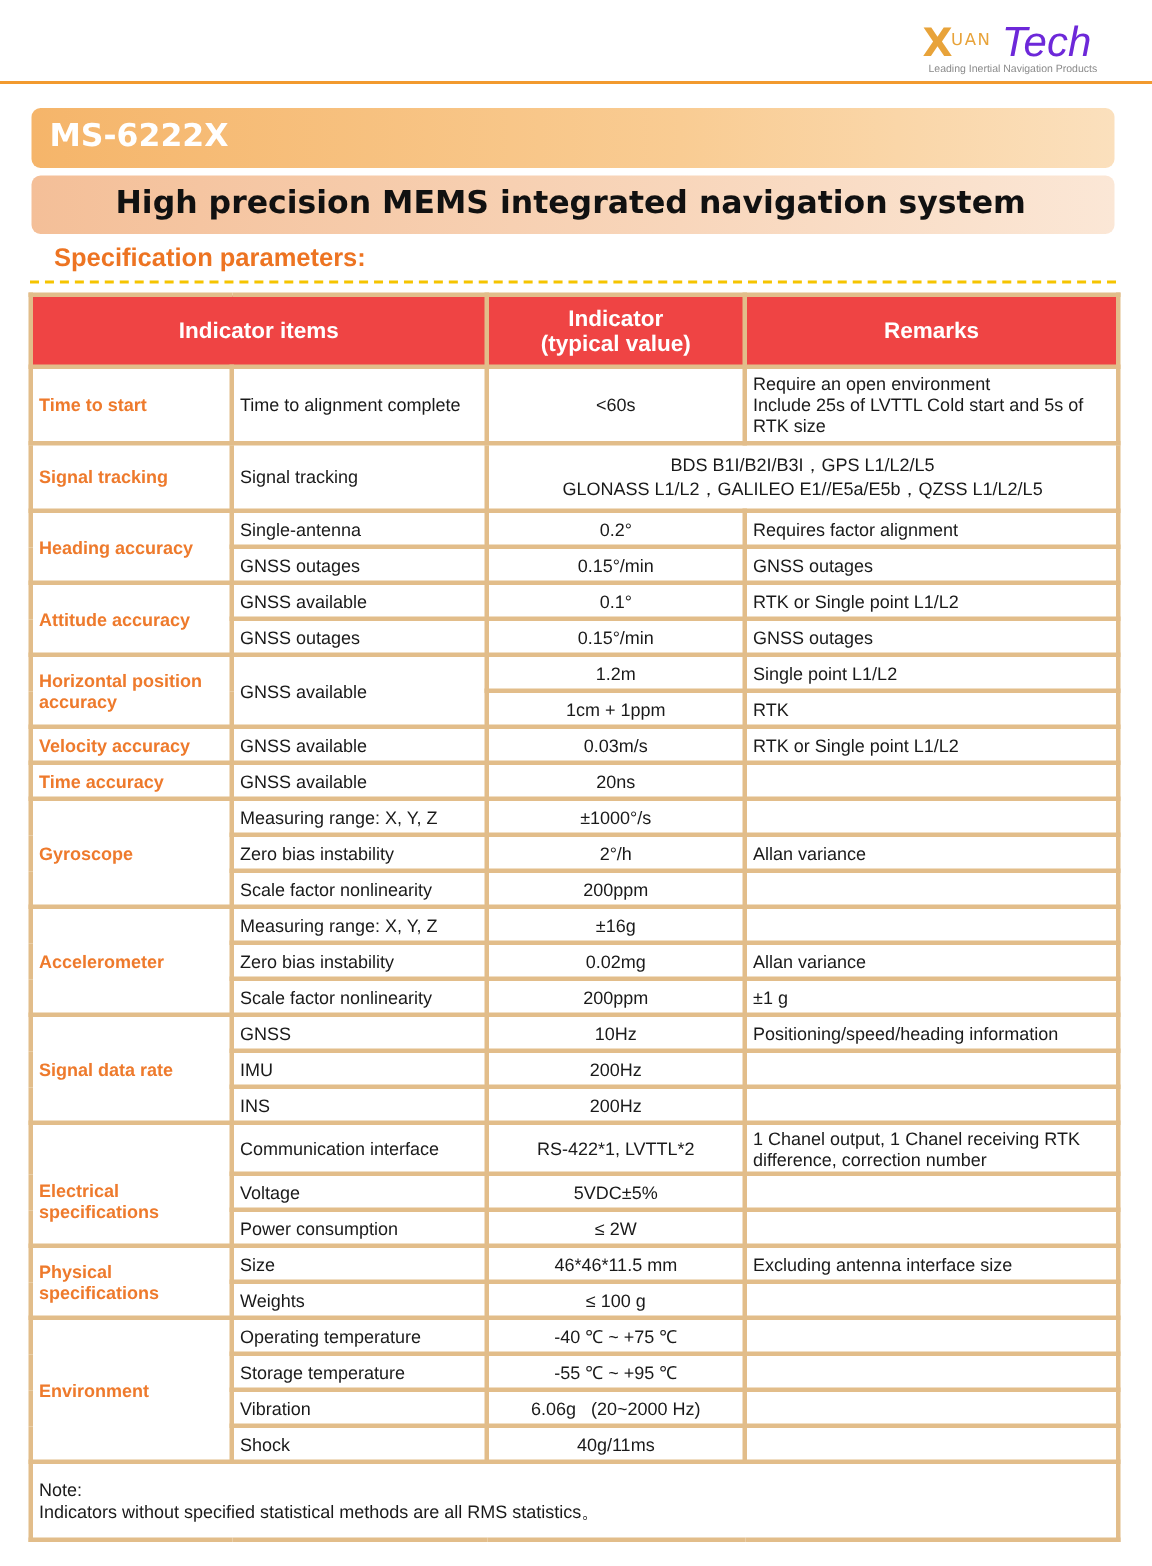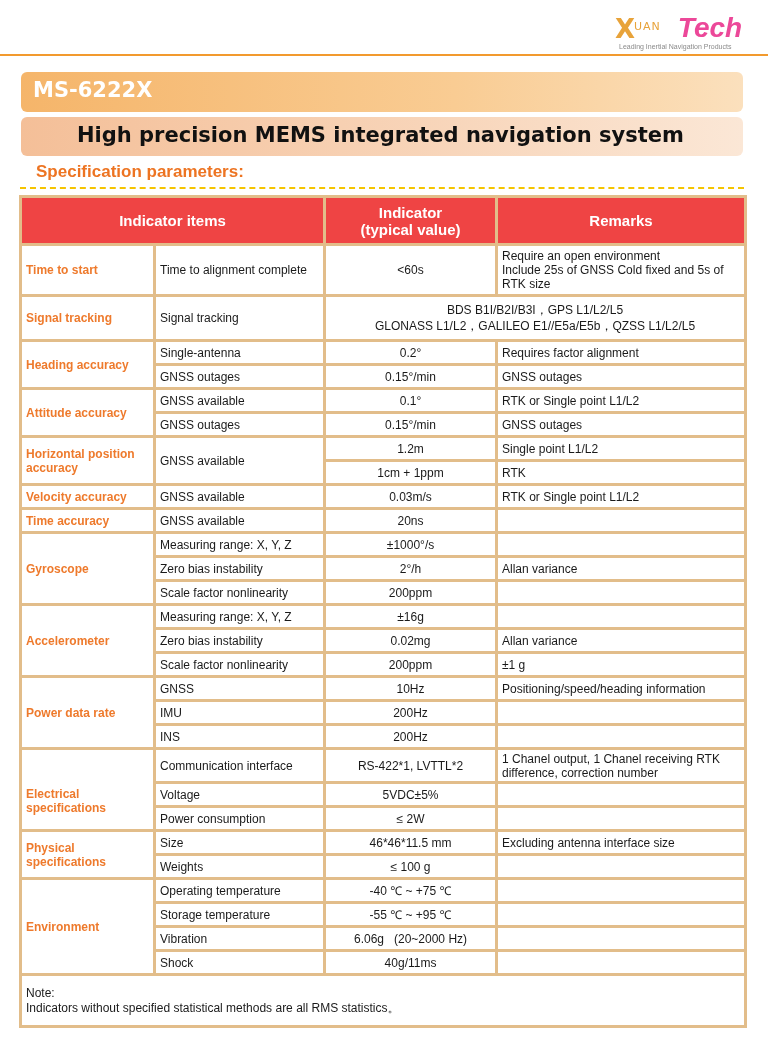--- a/index.html
+++ b/index.html
@@ -5,21 +5,21 @@
   * { box-sizing: border-box; margin: 0; padding: 0; }
   html, body { width: 768px; height: 1044px; background: #ffffff; overflow: hidden; }
   body { font-family: "Liberation Sans", sans-serif; color: #1a1a1a; position: relative; }
 
   .header { position: absolute; left: 0; top: 0; width: 768px; height: 56px; }
   .header-line { position: absolute; left: 0; top: 54px; width: 768px; height: 2px; background: #f29a2e; }
   .logo { position: absolute; left: 615px; top: 12px; width: 130px; height: 42px; }
   .logo-row { display: flex; align-items: flex-end; height: 30px; }
   .logo-x { font-family: "DejaVu Sans", sans-serif; font-size: 26px; font-weight: bold; color: #e8a33a; line-height: 26px; letter-spacing: -1px; }
   .logo-uan { font-family: "DejaVu Sans", sans-serif; font-size: 11px; color: #e8a33a; line-height: 22px; margin-top: 0; align-self: flex-start; padding-top: 4px; letter-spacing: 1px; }
-  .logo-tech { font-family: "Liberation Sans", sans-serif; font-style: italic; font-size: 28px; color: #ec4899; line-height: 28px; margin-left: 17px; font-weight: bold; }
+  .logo-tech { font-family: "Liberation Sans", sans-serif; font-style: italic; font-size: 28px; color: #6d28d9; line-height: 28px; margin-left: 7px; }
   .logo-tag { font-size: 7px; color: #8a8a8a; margin-top: 1px; padding-left: 4px; white-space: nowrap; }
 
   .model-bar { position: absolute; left: 21px; top: 72px; width: 722px; height: 40px; border-radius: 6px;
     background: linear-gradient(90deg, #f5b56a 0%, #f9cc93 60%, #fbe0bd 100%); }
   .model-bar span { position: absolute; left: 12px; top: 6px; font-family: "DejaVu Sans", sans-serif; font-weight: bold; font-size: 21px; color: #ffffff; }
 
   .title-bar { position: absolute; left: 21px; top: 117px; width: 722px; height: 39px; border-radius: 6px;
     background: linear-gradient(90deg, #f4bf98 0%, #f8d6bb 60%, #fbe7d6 100%); }
   .title-bar span { position: absolute; left: 12px; top: 6px; font-family: "DejaVu Sans", sans-serif; font-weight: bold; font-size: 21px; color: #111111; margin-left: 44px; }
 
@@ -73,21 +73,21 @@
       <tr>
     <th colspan="2">Indicator items</th>
     <th><span>Indicator</span><br><span>(typical value)</span></th>
     <th>Remarks</th>
   </tr>
 
   <tr class="r48">
     <td class="cat">Time to start</td>
     <td>Time to alignment complete</td>
     <td class="center">&lt;60s</td>
-    <td><span>Require an open environment</span><br><span>Include 25s of GNSS Cold fixed and 5s of</span><br><span>RTK size</span></td>
+    <td><span>Require an open environment</span><br><span>Include 25s of LVTTL Cold start and 5s of</span><br><span>RTK size</span></td>
   </tr>
 
   <tr style="height:45px">
     <td class="cat">Signal tracking</td>
     <td>Signal tracking</td>
     <td colspan="2" class="center" style="line-height:16px"><span>BDS B1I/B2I/B3I，GPS L1/L2/L5</span><br><span>GLONASS L1/L2，GALILEO E1//E5a/E5b，QZSS L1/L2/L5</span></td>
   </tr>
 
   <tr class="r24">
     <td rowspan="2" class="cat">Heading accuracy</td>
@@ -165,21 +165,21 @@
     <td class="center">0.02mg</td>
     <td>Allan variance</td>
   </tr>
   <tr class="r24">
     <td>Scale factor nonlinearity</td>
     <td class="center">200ppm</td>
     <td>±1 g</td>
   </tr>
 
   <tr class="r24">
-    <td rowspan="3" class="cat">Power data rate</td>
+    <td rowspan="3" class="cat">Signal data rate</td>
     <td>GNSS</td>
     <td class="center">10Hz</td>
     <td>Positioning/speed/heading information</td>
   </tr>
   <tr class="r24">
     <td>IMU</td>
     <td class="center">200Hz</td>
     <td></td>
   </tr>
   <tr class="r24">

